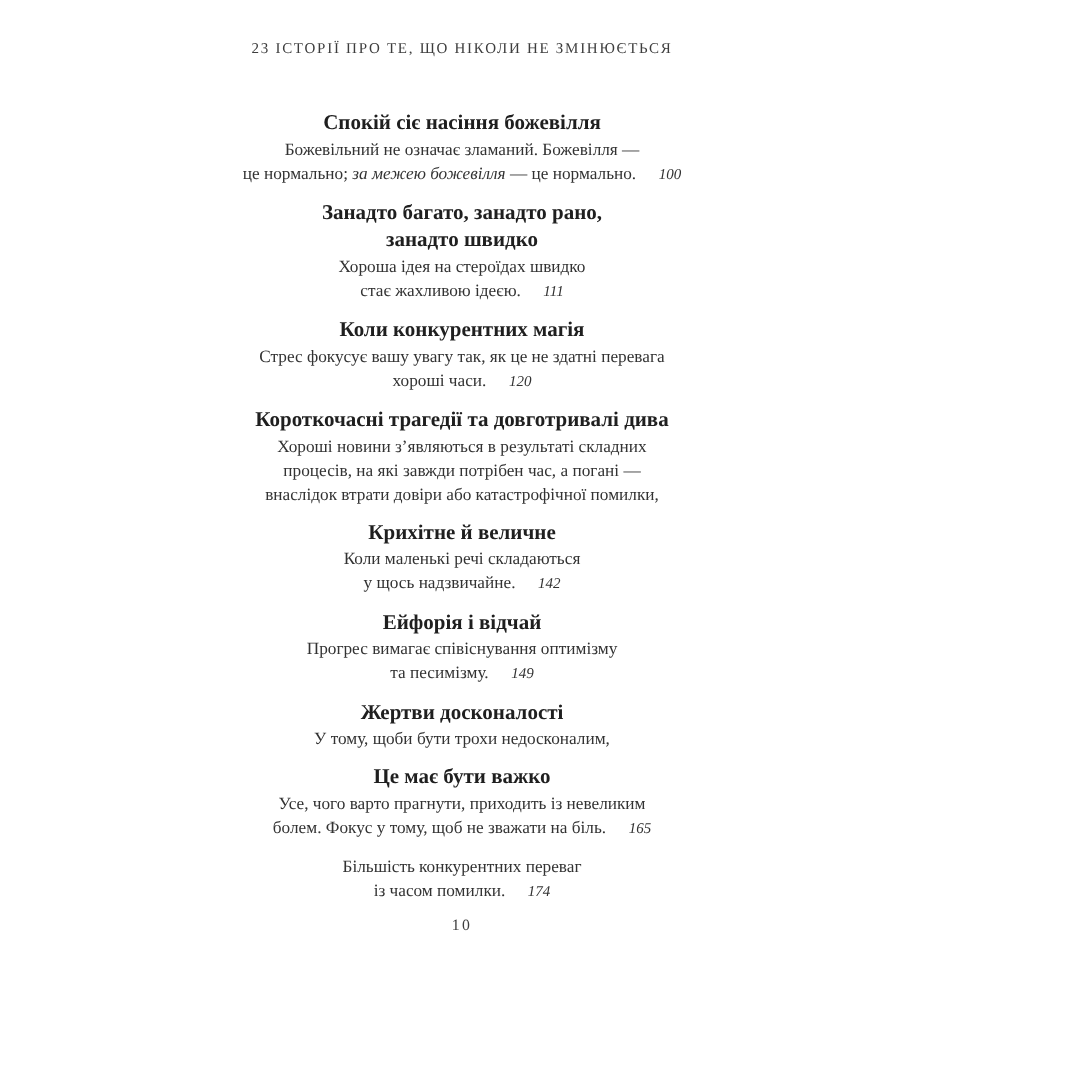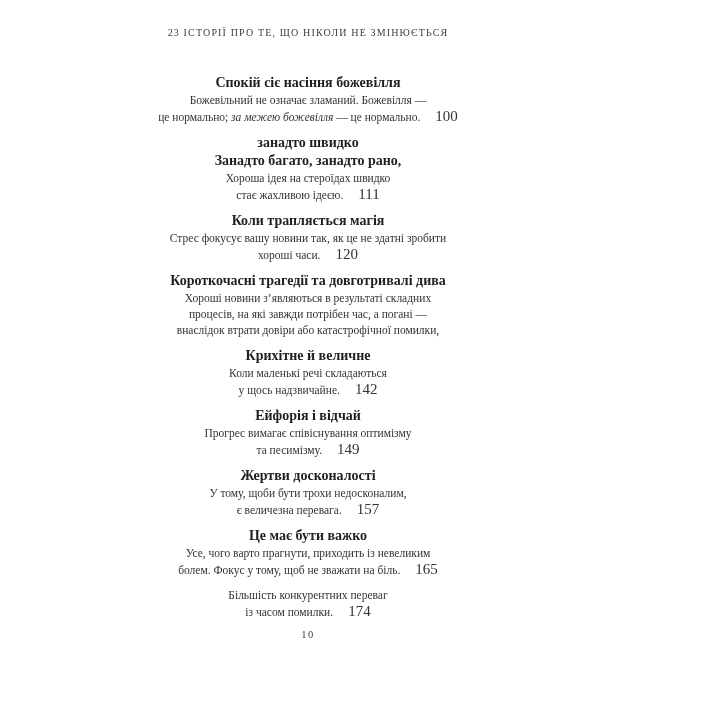--- a/index.html
+++ b/index.html
@@ -46,21 +46,22 @@
     color: #1f1f1f;
   }
   .entry-line {
     font-size: 11.5px;
     line-height: 16px;
     color: #333333;
   }
   .entry-line i {
   }
   .page-num {
-    font-size: 15px;
+    font-style: italic;
+    font-size: 10px;
     margin-left: 15px;
     color: #333333;
   }
   .folio {
     font-size: 10.5px;
     line-height: 12px;
     letter-spacing: 1.6px;
     color: #3d3d3d;
     margin-top: 6px;
   }
@@ -71,28 +72,28 @@
 <div class="book-page">
   <div class="running-header">23 ІСТОРІЇ ПРО ТЕ, ЩО НІКОЛИ НЕ ЗМІНЮЄТЬСЯ</div>
 
   <div class="toc-list">
       <div class="toc-entry">
         <div class="entry-title">Спокій сіє насіння божевілля</div>
         <div class="entry-line"><span>Божевільний не означає зламаний. Божевілля —</span></div>
         <div class="entry-line"><span>це нормально; </span><i>за межею божевілля</i><span> — це нормально.</span><span class="page-num">100</span></div>
       </div>
       <div class="toc-entry">
+        <div class="entry-title">Занадто багато, занадто рано,</div>
         <div class="entry-title">занадто швидко</div>
-        <div class="entry-title">Занадто багато, занадто рано,</div>
         <div class="entry-line"><span>Хороша ідея на стероїдах швидко</span></div>
         <div class="entry-line"><span>стає жахливою ідеєю.</span><span class="page-num">111</span></div>
       </div>
       <div class="toc-entry">
-        <div class="entry-title">Коли трапляється магія</div>
-        <div class="entry-line"><span>Стрес фокусує вашу новини так, як це не здатні зробити</span></div>
+        <div class="entry-title">Коли конкурентних магія</div>
+        <div class="entry-line"><span>Стрес фокусує вашу увагу так, як це не здатні перевага</span></div>
         <div class="entry-line"><span>хороші часи.</span><span class="page-num">120</span></div>
       </div>
       <div class="toc-entry">
         <div class="entry-title">Короткочасні трагедії та довготривалі дива</div>
         <div class="entry-line"><span>Хороші новини з’являються в результаті складних</span></div>
         <div class="entry-line"><span>процесів, на які завжди потрібен час, а погані —</span></div>
         <div class="entry-line"><span>внаслідок втрати довіри або катастрофічної помилки,</span></div>
       </div>
       <div class="toc-entry">
         <div class="entry-title">Крихітне й величне</div>
@@ -100,21 +101,20 @@
         <div class="entry-line"><span>у щось надзвичайне.</span><span class="page-num">142</span></div>
       </div>
       <div class="toc-entry">
         <div class="entry-title">Ейфорія і відчай</div>
         <div class="entry-line"><span>Прогрес вимагає співіснування оптимізму</span></div>
         <div class="entry-line"><span>та песимізму.</span><span class="page-num">149</span></div>
       </div>
       <div class="toc-entry">
         <div class="entry-title">Жертви досконалості</div>
         <div class="entry-line"><span>У тому, щоби бути трохи недосконалим,</span></div>
-        <div class="entry-line"><span>є величезна перевага.</span><span class="page-num">157</span></div>
       </div>
       <div class="toc-entry">
         <div class="entry-title">Це має бути важко</div>
         <div class="entry-line"><span>Усе, чого варто прагнути, приходить із невеликим</span></div>
         <div class="entry-line"><span>болем. Фокус у тому, щоб не зважати на біль.</span><span class="page-num">165</span></div>
       </div>
       <div class="toc-entry">
         <div class="entry-line"><span>Більшість конкурентних переваг</span></div>
         <div class="entry-line"><span>із часом помилки.</span><span class="page-num">174</span></div>
       </div>

